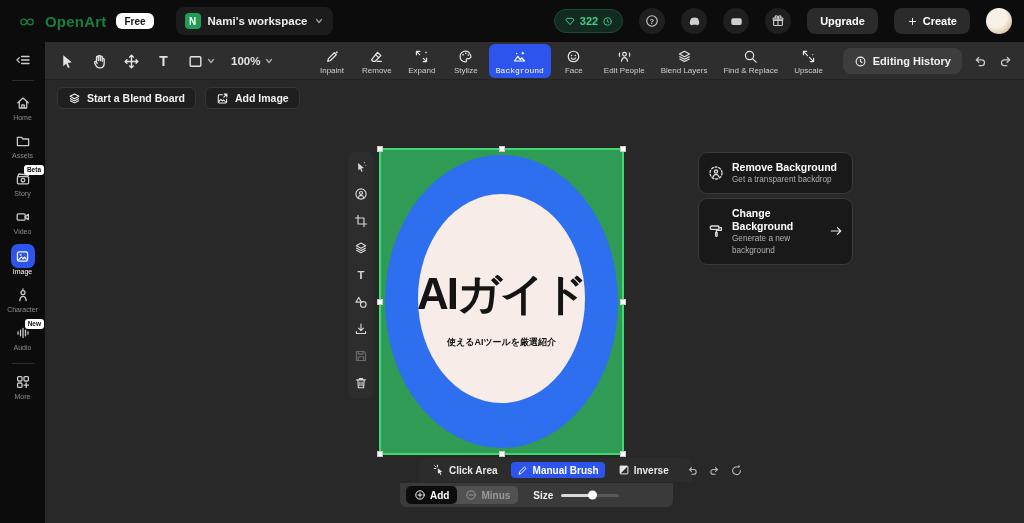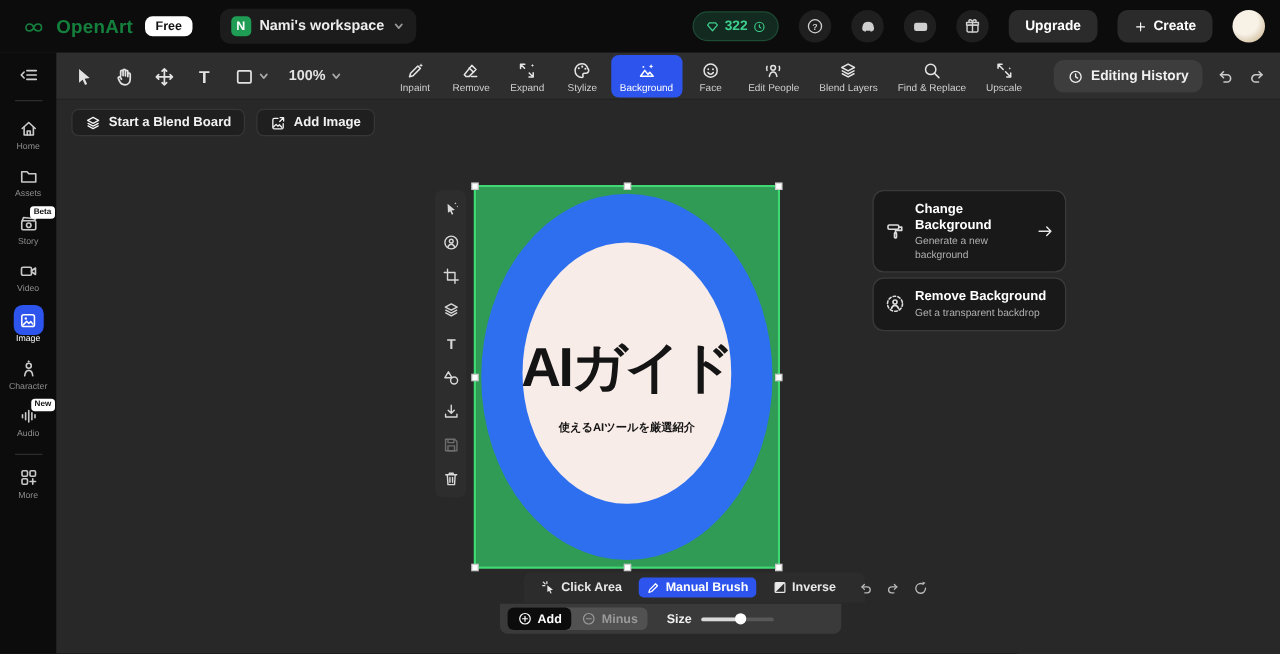--- a/index.html
+++ b/index.html
@@ -88,21 +88,21 @@
   .zoom-ctl { display:flex; align-items:center; gap:4px; font-size:11.5px; font-weight:700; cursor:pointer; }
   .features {
     position:absolute; left:266px; top:2px; height:34px; display:flex; align-items:stretch; gap:2px;
   }
   .feat {
     min-width:42px; padding:3px 7px 2px; border-radius:6px; display:flex; flex-direction:column;
     align-items:center; justify-content:center; gap:2px; cursor:pointer; color:#e4e4e4;
   }
   .feat .flbl { font-size:8px; color:#cfcfcf; white-space:nowrap; }
   .feat.active { background:#2d55ee; }
-  .feat.active .flbl { color:#fff; }
+  .feat.active .flbl { color:#fff;font-family:Liberation Mono, monospace; }
   .tools-right {
     position:absolute; right:10px; top:0; height:38px; display:flex; align-items:center; gap:10px;justify-content:space-between;
   }
   .history-pill {
     display:flex; align-items:center; gap:6px; background:#3d3d3d; border-radius:8px;
     height:26px; padding:0 11px; font-size:11px; font-weight:700; color:#f0f0f0; cursor:pointer;
   }
   .u-r { color:#c9c9c9; cursor:pointer; }
 
   
@@ -583,42 +583,42 @@
         <svg class="ic" width="14" height="14" viewBox="0 0 16 16">
             <path d="M3 4.4h10M6.2 4.4V3h3.6v1.4M4.4 4.4l.6 9h6l.6-9"></path>
             <path d="M6.8 6.8v4.4M9.2 6.8v4.4"></path>
           </svg>
       </div>
     </div>
 
     <div class="bg-panel">
       <div class="bg-card">
         <svg class="ic card-ic" width="16" height="16" viewBox="0 0 16 16">
+            <circle cx="8" cy="8" r="6" stroke-dasharray="2 1.8"></circle>
+            <circle cx="8" cy="6.6" r="1.6"></circle>
+            <path d="M5.2 11.8c.5-1.6 1.6-2.5 2.8-2.5s2.3.9 2.8 2.5"></path>
+          </svg>
+        <div class="txt">
+          <div class="t1">Remove Background</div>
+          <div class="t2">Get a transparent backdrop</div>
+        </div>
+      </div>
+      <div class="bg-card">
+        <svg class="ic card-ic" width="16" height="16" viewBox="0 0 16 16">
             <rect x="2.4" y="3" width="8.6" height="3.4" rx="1"></rect>
             <path d="M11 4.7h2.4v2.6H8.4v2"></path>
             <rect x="7.6" y="9.3" width="1.6" height="4" rx=".5"></rect>
           </svg>
         <div class="txt">
           <div class="t1">Change Background</div>
           <div class="t2">Generate a new background</div>
         </div>
         <svg class="ic arrow" width="14" height="14" viewBox="0 0 16 16">
             <path d="M2.6 8h10.8M9.6 4.2L13.4 8l-3.8 3.8"></path>
           </svg>
-      </div>
-      <div class="bg-card">
-        <svg class="ic card-ic" width="16" height="16" viewBox="0 0 16 16">
-            <circle cx="8" cy="8" r="6" stroke-dasharray="2 1.8"></circle>
-            <circle cx="8" cy="6.6" r="1.6"></circle>
-            <path d="M5.2 11.8c.5-1.6 1.6-2.5 2.8-2.5s2.3.9 2.8 2.5"></path>
-          </svg>
-        <div class="txt">
-          <div class="t1">Remove Background</div>
-          <div class="t2">Get a transparent backdrop</div>
-        </div>
       </div>
     </div>
 
     <div class="brush-row1">
       <div class="mode">
         <svg class="ic mini-ic" width="12" height="12" viewBox="0 0 16 16">
             <path class="f" d="M6.5 5.5l6 5-2.8.5 1.4 3-1.2.5-1.4-3-2 1.3z"></path>
             <path d="M2.2 2.2l1.8 1.8M1.6 6h2.2M6 1.6v2.2"></path>
           </svg>
         <span>Click Area</span>

